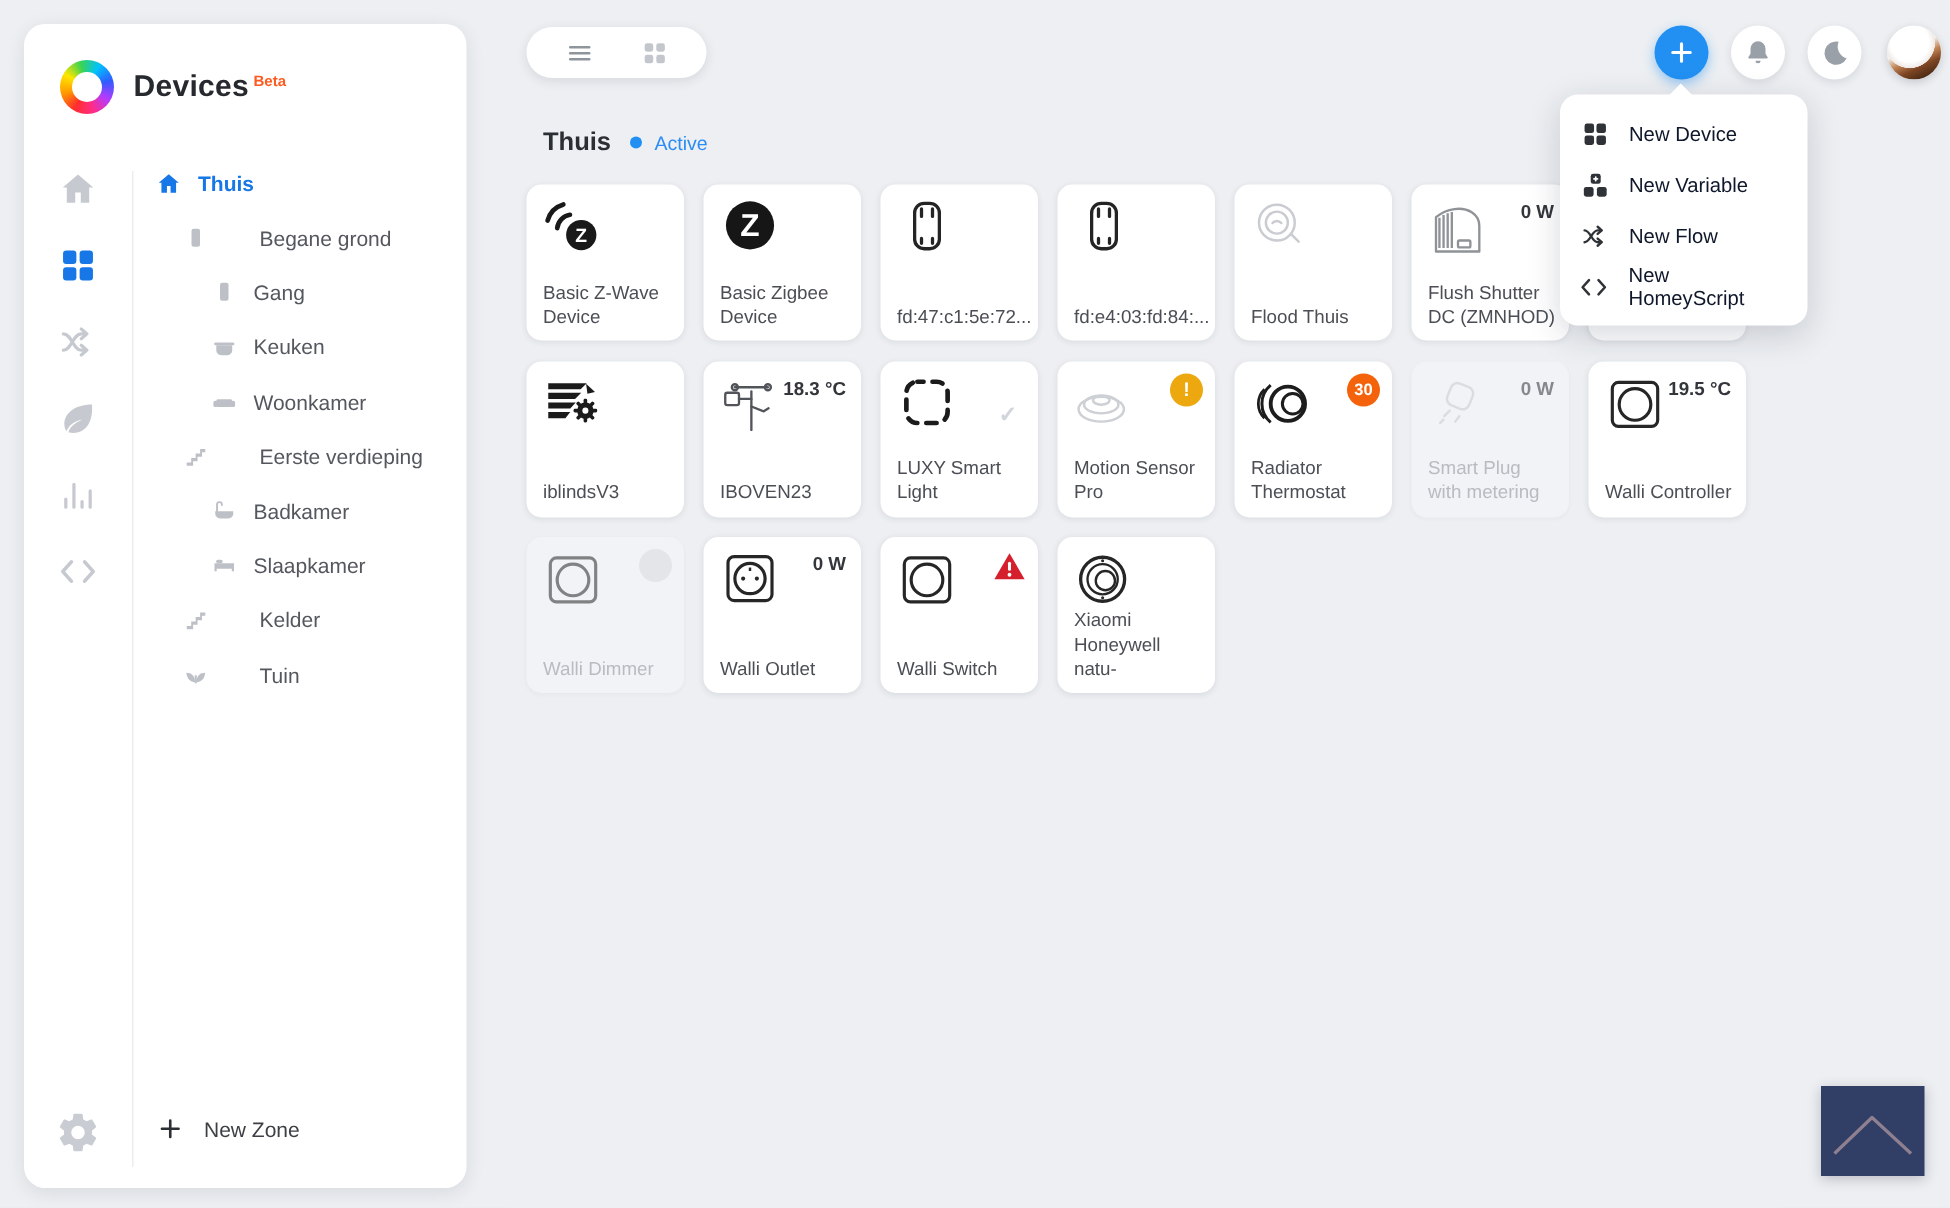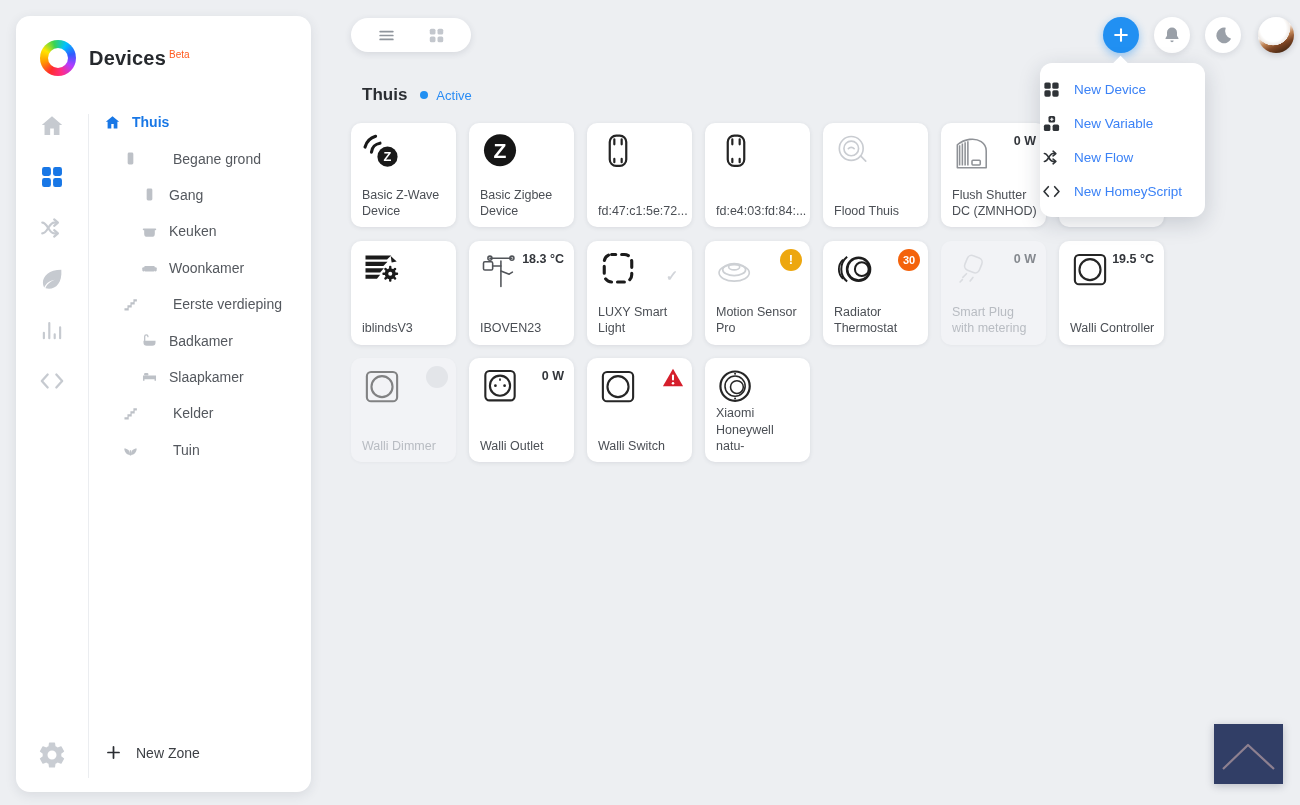--- a/index.html
+++ b/index.html
@@ -8,21 +8,21 @@
   .i svg{display:block;}
 
   
   .sidebar{position:absolute;left:16px;top:16px;width:295px;height:776px;background:#fff;
            border-radius:14px;box-shadow:0 3px 12px rgba(40,50,70,.10);}
   .sb-header{position:absolute;left:24px;top:14px;height:56px;display:flex;align-items:center;gap:13px;}
   .logo{width:36px;height:36px;border-radius:50%;position:relative;flex:0 0 auto;
         background:conic-gradient(from 210deg,#ff2d2d,#ff9a00,#ffe600,#39d353,#00c2ff,#2f5cff,#b33bff,#ff2d87,#ff2d2d);}
   .logo::after{content:"";position:absolute;inset:8px;border-radius:50%;background:#fff;}
   .app-title{font-size:20px;font-weight:bold;color:#26292d;letter-spacing:.2px;}
-  .beta{font-size:10px;font-weight:normal;color:#ff5a1f;vertical-align:super;margin-left:3px;}
+  .beta{font-size:10px;font-weight:bold;color:#ff5a1f;vertical-align:super;margin-left:3px;}
   .sb-divider{position:absolute;left:72px;top:98px;bottom:14px;width:1px;background:#ebedf0;}
   .rail{position:absolute;left:0;top:84px;width:72px;}
   .rail-item{height:51px;display:flex;align-items:center;justify-content:center;color:#c6cad0;font-size:26px;cursor:pointer;}
   .rail-item.active{color:#1877e6;}
   .rail-gear{position:absolute;left:0;bottom:22px;width:72px;display:flex;justify-content:center;color:#c9cdd3;font-size:30px;cursor:pointer;}
   .zones{position:absolute;left:88px;top:88px;right:8px;}
   .zone{display:flex;align-items:center;gap:11px;height:36.4px;font-size:14px;color:#54585e;cursor:pointer;}
   .zone .i{font-size:17px;color:#bdc1c7;}
   .zone.level1{padding-left:18px;gap:34px;}
   .zone.level2{padding-left:37px;}
@@ -77,21 +77,21 @@
   .badge.alert{background:#eda70f;font-size:13px;}
   .badge.count{background:#f4630c;font-size:11px;margin-left:20px;}
   .badge.dot{background:#e3e5e9;}
   .badge.error{background:none;}
   .badge.check{background:none;color:#d2d5da;font-size:15px;top:24px;right:9px;}
 
   
   .menu{position:absolute;left:1040px;top:63px;width:165px;background:#fff;border-radius:12px;
         box-shadow:0 6px 22px rgba(30,40,60,.18);padding:9px 0;z-index:5;}
   .menu::before{content:"";position:absolute;top:-5px;left:75px;width:11px;height:11px;background:#fff;transform:rotate(45deg);}
-  .menu-item{display:flex;align-items:center;gap:13px;height:34px;padding:0 1px;font-size:13.5px;color:#3b82f6;cursor:pointer;}
+  .menu-item{display:flex;align-items:center;gap:13px;height:34px;padding:0 13px;font-size:13.5px;color:#0f172a;cursor:pointer;}
   .menu-item .i{font-size:19px;color:#2f3337;width:20px;}
 
   
   .scrolltop{position:absolute;left:1214px;top:724px;width:69px;height:60px;background:#313e66;cursor:pointer;
              box-shadow:0 2px 8px rgba(30,40,60,.25);}
 </style>
 </head>
 <body>
 
 <div class="app">

